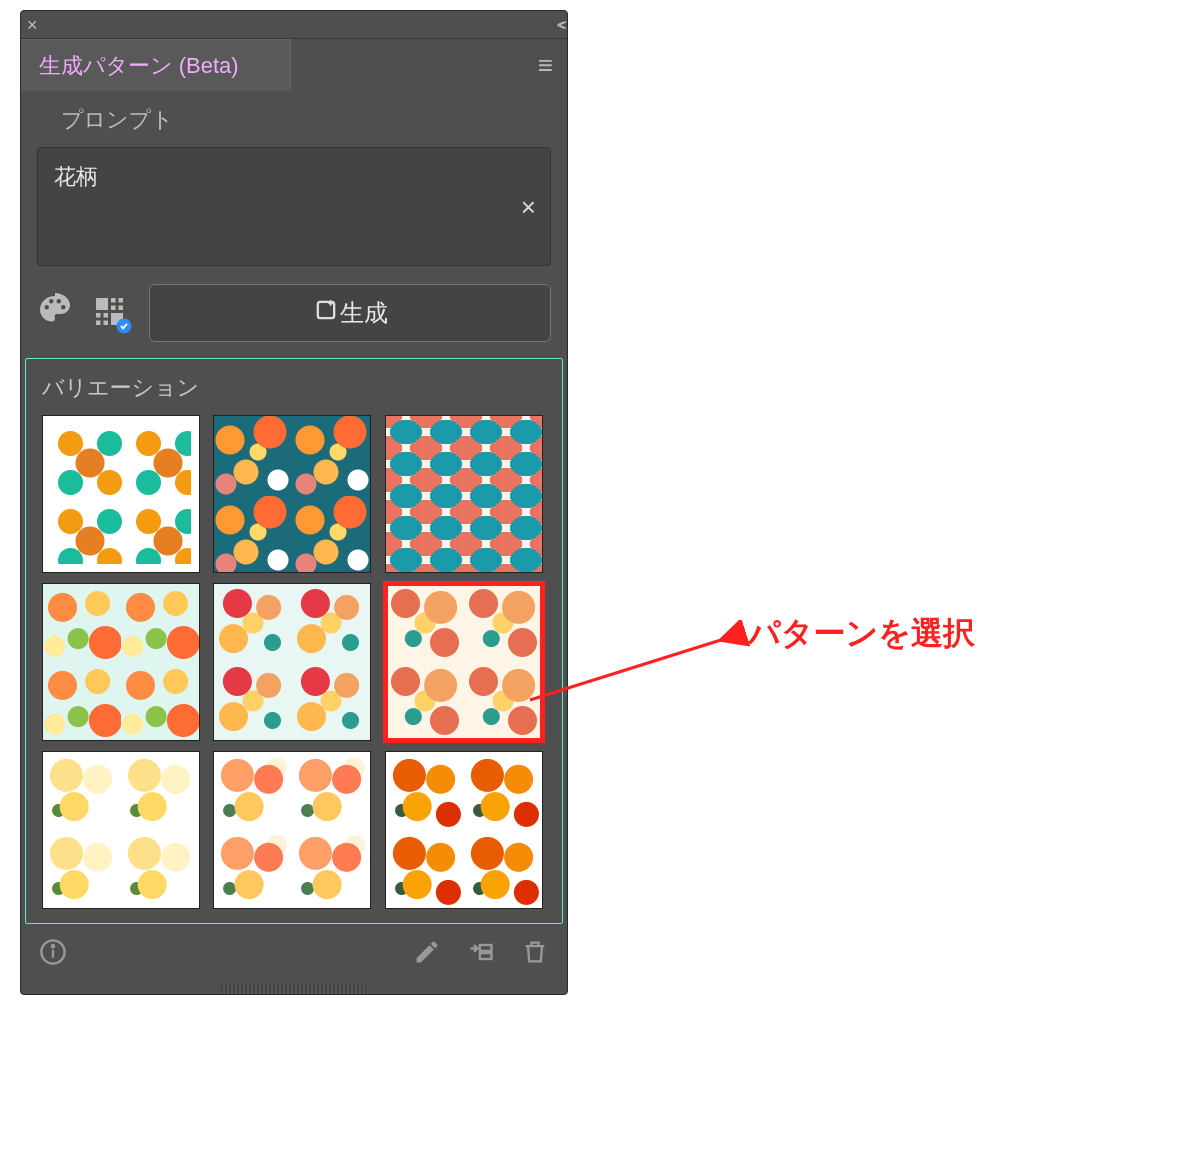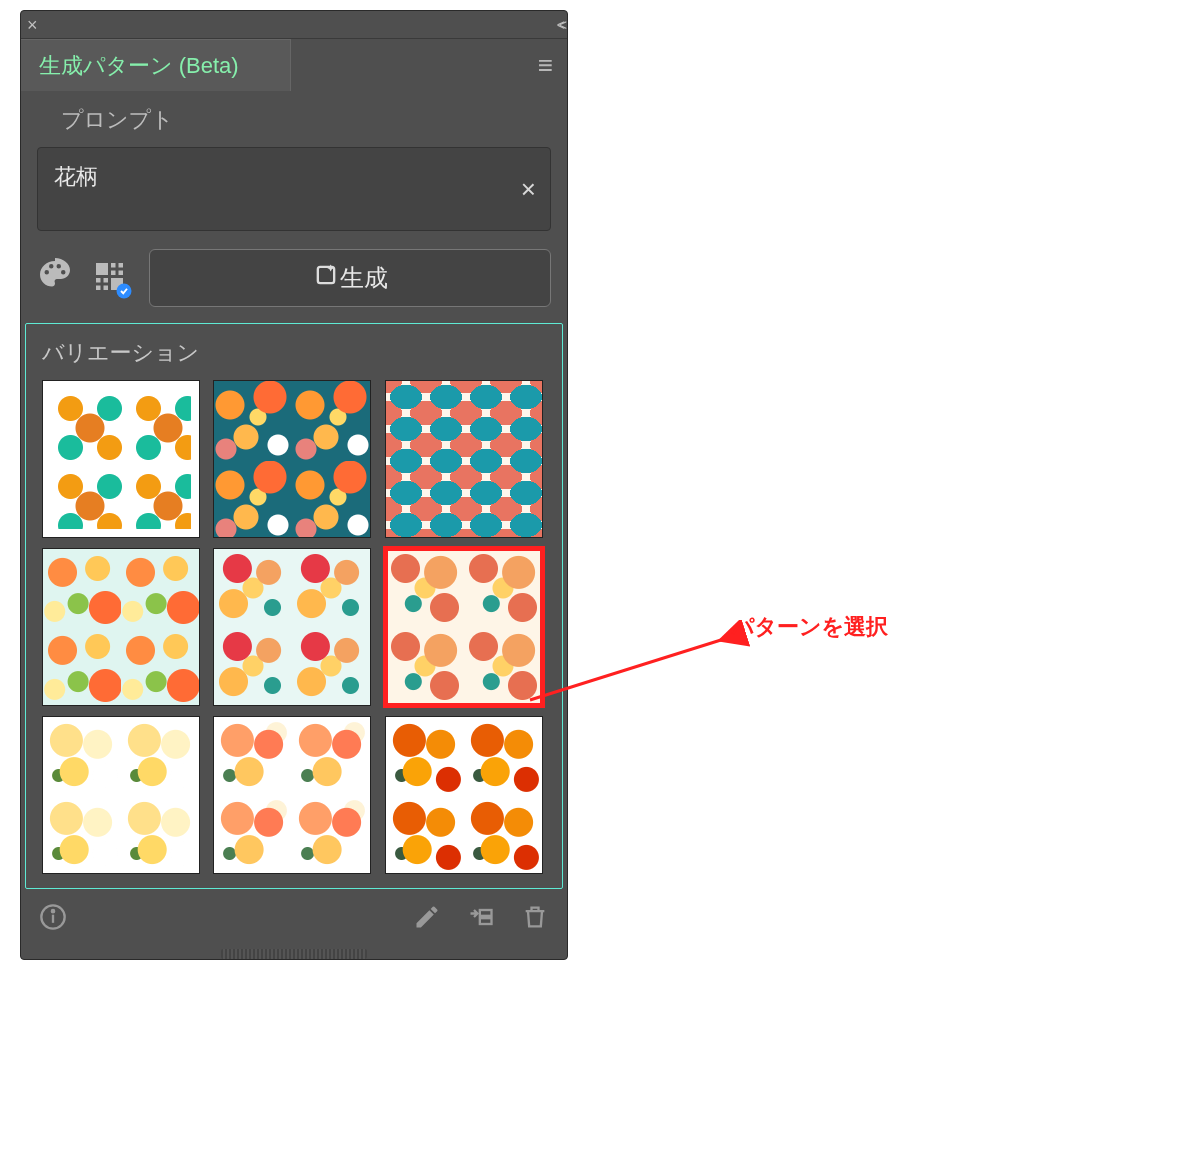--- a/index.html
+++ b/index.html
@@ -47,21 +47,21 @@
       height: 52px;
       background: #4f4f4f;
     }
     .tab {
       background: #595959;
       border: 1px solid #666;
       border-bottom: none;
       border-left: none;
       padding: 12px 18px;
       font-size: 22px;
-      color: #86efac;
+      color: #f0abfc;
       width: 270px;
       height: 100%;
       display: flex;
       align-items: center;
     }
     .menu-icon {
       font-size: 26px;
       color: #b8b8b8;
       padding-right: 14px;
       cursor: pointer;
@@ -72,21 +72,21 @@
     .section-title {
       font-size: 22px;
       color: #bcbcbc;
       margin-bottom: 12px;
       margin-left: 24px;
     }
     .prompt-box {
       background: #444;
       border: 1px solid #333;
       border-radius: 4px;
-      height: 84px;
+      height: 119px;
       padding: 14px 16px;
       position: relative;
       font-size: 22px;
       color: #e8e8e8;
     }
     .clear-btn {
       position: absolute;
       right: 14px;
       top: 50%;
       transform: translateY(-50%);
@@ -144,23 +144,23 @@
     .bottom-right { display: flex; gap: 26px; color: #999; }
     .info-icon svg, .edit-icon svg, .apply-icon svg, .trash-icon svg { width: 28px; height: 28px; }
     .textured-bar {
       height: 10px;
       background: repeating-linear-gradient(90deg, #444 0 2px, #555 2px 4px);
       margin: 0 200px;
       border-radius: 2px;
     }
     .annotation {
       position: absolute;
-      left: 732px;
+      left: 748px;
       top: 612px;
-      font-size: 22px;
+      font-size: 32px;
       font-weight: 700;
       color: #ff2020;
     }
     .arrow-line {
       position: absolute;
       stroke: #ff2020;
       stroke-width: 3;
       fill: none;
     }
     

